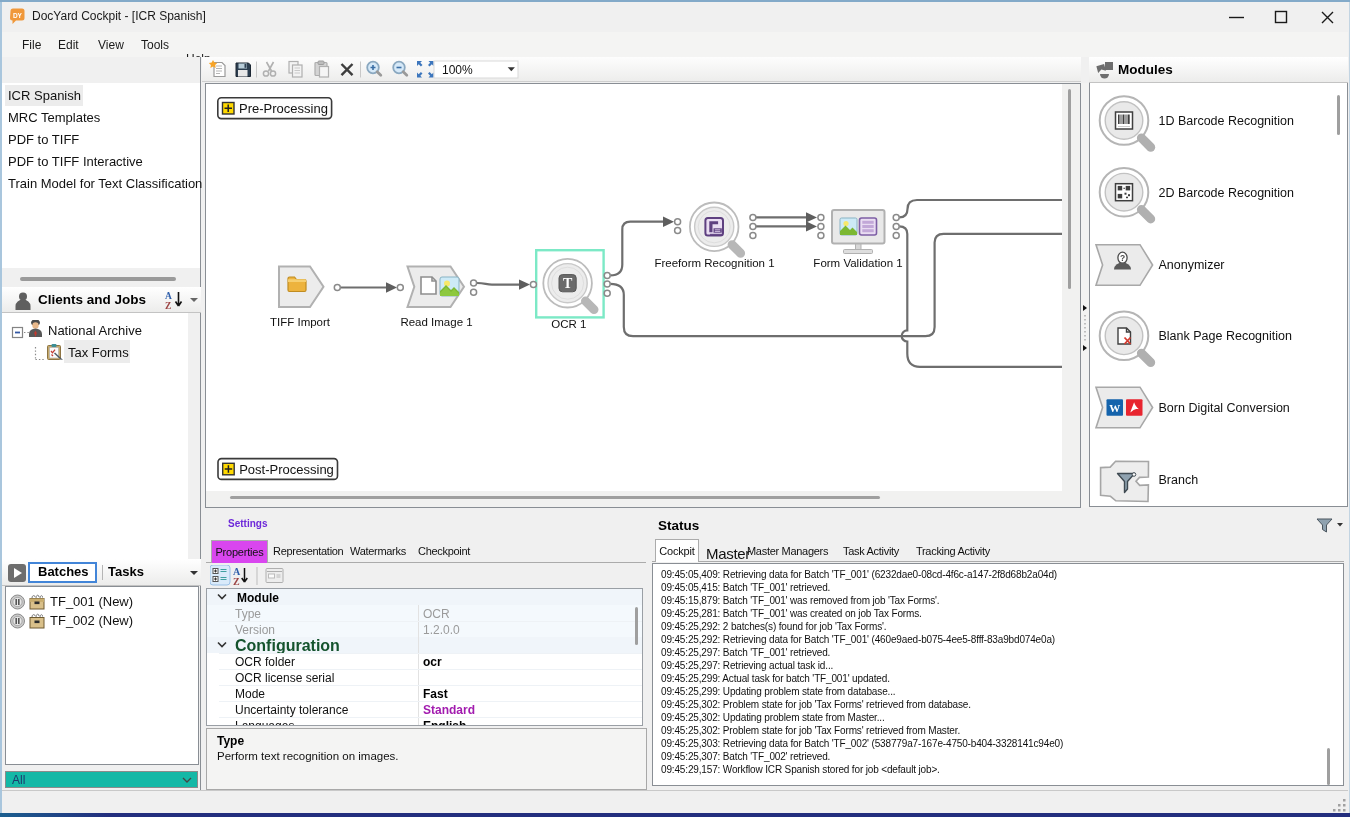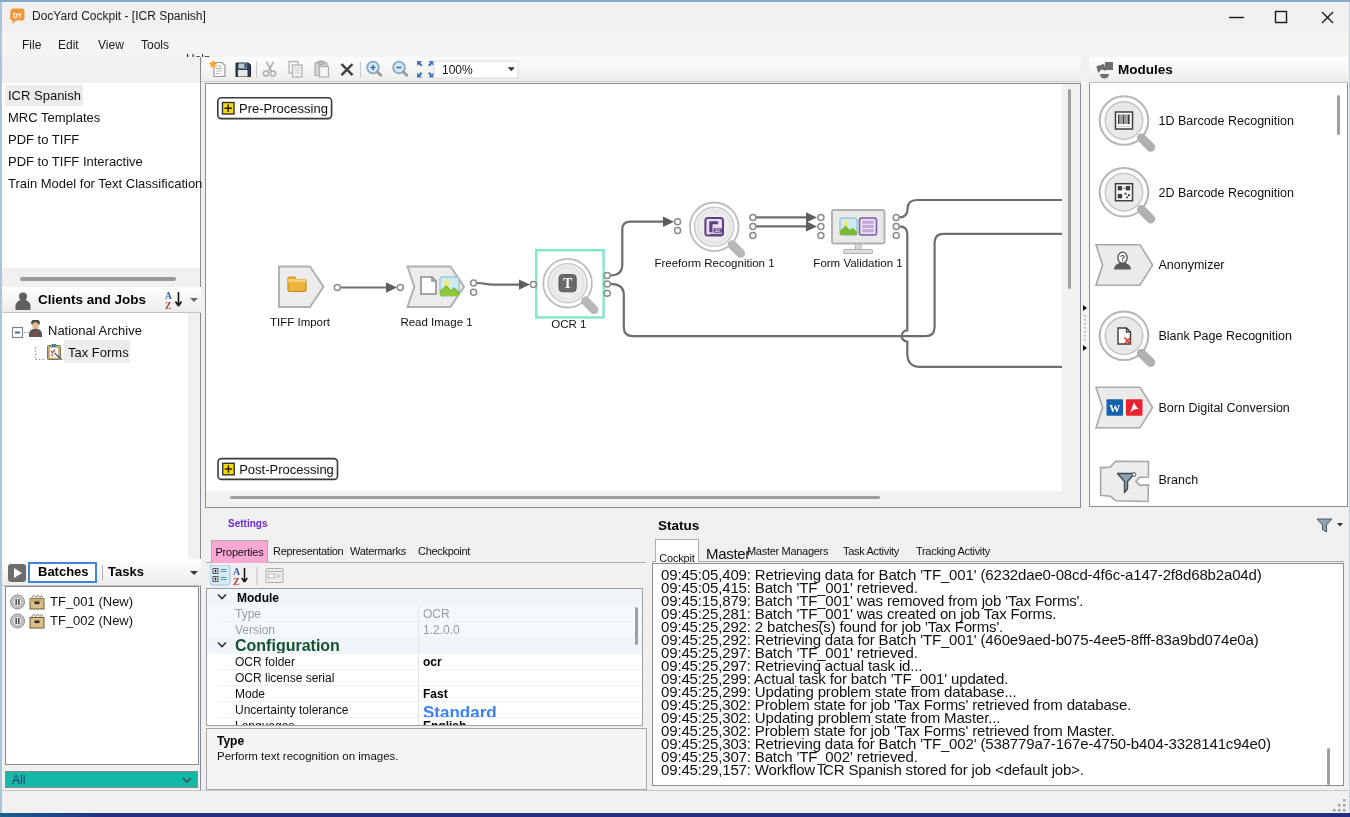--- a/index.html
+++ b/index.html
@@ -415,21 +415,21 @@
   <path d="M21.5 17.5 L38.5 17.5 L31.5 25.5 L31.5 33 L28.5 36.5 L28.5 25.5 z" fill="#8fa2b0" stroke="#3f4a52" stroke-width="1.4" stroke-linejoin="round"></path>
   <circle cx="38" cy="18.5" r="1.8" fill="#fff" stroke="#3f4a52" stroke-width="1"></circle>
  </g>
  <text x="1158.5" y="483.7" font-size="12.5" fill="#111" font-family="Liberation Sans">Branch</text>
 </svg>
 
 <div class="abs" style="left:202px;top:508px;width:448px;height:282px;background:#f0f0f0">
  <div class="abs bold" style="left:26px;top:10px;font-size:10px;color:#6d28d9">Settings</div>
 
  <div class="abs" style="left:4px;top:54px;width:440px;height:1px;background:#ababab"></div>
- <div class="abs" style="left:9px;top:32px;width:57px;height:23px;background:#f9a8d4;border:1px solid #ababab;border-bottom:none;font-size:11px;letter-spacing:-0.2px;color:#111;text-align:center;padding-top:5px">Properties</div>
+ <div class="abs" style="left:9px;top:32px;width:57px;height:23px;background:#d946ef;border:1px solid #ababab;border-bottom:none;font-size:11px;letter-spacing:-0.2px;color:#111;text-align:center;padding-top:5px">Properties</div>
  <div class="abs" style="left:71px;top:37px;font-size:11px;letter-spacing:-0.3px;color:#111">Representation</div>
  <div class="abs" style="left:148px;top:37px;font-size:11px;letter-spacing:-0.3px;color:#111">Watermarks</div>
  <div class="abs" style="left:216px;top:37px;font-size:11px;letter-spacing:-0.3px;color:#111">Checkpoint</div>
 
  <svg class="abs" style="left:8px;top:57px" width="90" height="22" viewBox="0 0 90 22">
   <rect x="0" y="0" width="20" height="20" rx="3" fill="#d9eafa" stroke="#9ac1e8" stroke-width="1"></rect>
   <g stroke="#555" stroke-width="1">
    <rect x="3" y="3.5" width="5" height="5" fill="#fff"></rect>
         <rect x="3" y="11.5" width="5" height="5" fill="#fff"></rect>
    <path d="M10.5 4.5 h6 M10.5 6.5 h6 M10.5 12.5 h6 M10.5 14.5 h6" stroke="#3fa0a0"></path>
@@ -463,21 +463,21 @@
   <div class="abs" style="left:216px;top:18px;font-size:12px;color:#9b9b9b">OCR</div>
   <div class="abs" style="left:28px;top:34px;font-size:12px;color:#9b9b9b">Version</div>
   <div class="abs" style="left:216px;top:34px;font-size:12px;color:#9b9b9b">1.2.0.0</div>
   <div class="abs bold" style="left:28px;top:48px;font-size:16px;color:#14532d">Configuration</div>
   <div class="abs" style="left:28px;top:66px;font-size:12px;color:#111">OCR folder</div>
   <div class="abs bold" style="left:216px;top:66px;font-size:12px;color:#000">ocr</div>
   <div class="abs" style="left:28px;top:82px;font-size:12px;color:#111">OCR license serial</div>
   <div class="abs" style="left:28px;top:98px;font-size:12px;color:#111">Mode</div>
   <div class="abs bold" style="left:216px;top:98px;font-size:12px;color:#000000">Fast</div>
   <div class="abs" style="left:28px;top:114px;font-size:12px;color:#111">Uncertainty tolerance</div>
-  <div class="abs bold" style="left:216px;top:114px;font-size:17px;color:#3b82f6">Standard</div>
+  <div class="abs bold" style="left:216px;top:114px;font-size:12px;color:#a21caf">Standard</div>
   <div class="abs" style="left:28px;top:130px;font-size:12px;color:#111">Languages</div>
   <div class="abs bold" style="left:216px;top:130px;font-size:12px;color:#000">English</div>
   <div class="abs" style="left:211px;top:16px;width:1px;height:120px;background:#e2e2e2"></div>
   <div class="abs" style="left:12px;top:32px;width:423px;height:1px;background:#eef2f6"></div>
   <div class="abs" style="left:12px;top:64px;width:423px;height:1px;background:#eef2f6"></div>
   <div class="abs" style="left:12px;top:80px;width:423px;height:1px;background:#eef2f6"></div>
   <div class="abs" style="left:12px;top:96px;width:423px;height:1px;background:#eef2f6"></div>
   <div class="abs" style="left:12px;top:112px;width:423px;height:1px;background:#eef2f6"></div>
   <div class="abs" style="left:12px;top:128px;width:423px;height:1px;background:#eef2f6"></div>
   <div class="abs" style="left:428px;top:18px;width:3px;height:38px;background:#9f9f9f;border-radius:2px"></div>
@@ -490,27 +490,27 @@
 </div>
 
 <div class="abs" style="left:650px;top:508px;width:698px;height:282px;background:#f0f0f0">
  <div class="abs bold" style="left:8px;top:10px;font-size:13.5px;color:#000">Status</div>
  <svg class="abs" style="left:666px;top:10px" width="28" height="16" viewBox="0 0 28 16">
   <path d="M1 1 h15 l-5.5 6 v7 l-4 -2.5 v-4.5 z" fill="#8fa2b0" stroke="#4a555e" stroke-width="1"></path>
   <path d="M21 5 l3 3.5 3 -3.5 z" fill="#333"></path>
  </svg>
 
  <div class="abs" style="left:2px;top:53px;width:692px;height:1px;background:#ababab"></div>
- <div class="abs" style="left:5px;top:31px;width:44px;height:23px;background:#fff;border:1px solid #ababab;border-bottom:none;font-size:11px;letter-spacing:-0.2px;color:#111;text-align:center;padding-top:12px">Cockpit</div>
+ <div class="abs" style="left:5px;top:31px;width:44px;height:23px;background:#fff;border:1px solid #ababab;border-bottom:none;font-size:11px;letter-spacing:-0.2px;color:#111;text-align:center;padding-top:5px">Cockpit</div>
  <div class="abs" style="left:56px;top:37px;font-size:15px;letter-spacing:-0.3px;color:#111">Master</div>
  <div class="abs" style="left:97px;top:37px;font-size:11px;letter-spacing:-0.3px;color:#111">Master Managers</div>
  <div class="abs" style="left:193px;top:37px;font-size:11px;letter-spacing:-0.3px;color:#111">Task Activity</div>
  <div class="abs" style="left:266px;top:37px;font-size:11px;letter-spacing:-0.3px;color:#111">Tracking Activity</div>
 
- <div class="abs" style="left:2px;top:55px;width:692px;height:223px;background:#fff;border:1px solid #898e94;font-size:15px;letter-spacing:-0.15px;color:#111;line-height:13px;padding:4px 12px 0 8px;white-space:nowrap;overflow:hidden">
+ <div class="abs" style="left:2px;top:55px;width:692px;height:223px;background:#fff;border:1px solid #898e94;font-size:10px;letter-spacing:-0.15px;color:#111;line-height:13px;padding:4px 12px 0 8px;white-space:nowrap;overflow:hidden">
 09:45:05,409: Retrieving data for Batch 'TF_001' (6232dae0-08cd-4f6c-a147-2f8d68b2a04d)<br>
 09:45:05,415: Batch 'TF_001' retrieved.<br>
 09:45:15,879: Batch 'TF_001' was removed from job 'Tax Forms'.<br>
 09:45:25,281: Batch 'TF_001' was created on job Tax Forms.<br>
 09:45:25,292: 2 batches(s) found for job 'Tax Forms'.<br>
 09:45:25,292: Retrieving data for Batch 'TF_001' (460e9aed-b075-4ee5-8fff-83a9bd074e0a)<br>
 09:45:25,297: Batch 'TF_001' retrieved.<br>
 09:45:25,297: Retrieving actual task id...<br>
 09:45:25,299: Actual task for batch 'TF_001' updated.<br>
 09:45:25,299: Updating problem state from database...<br>

